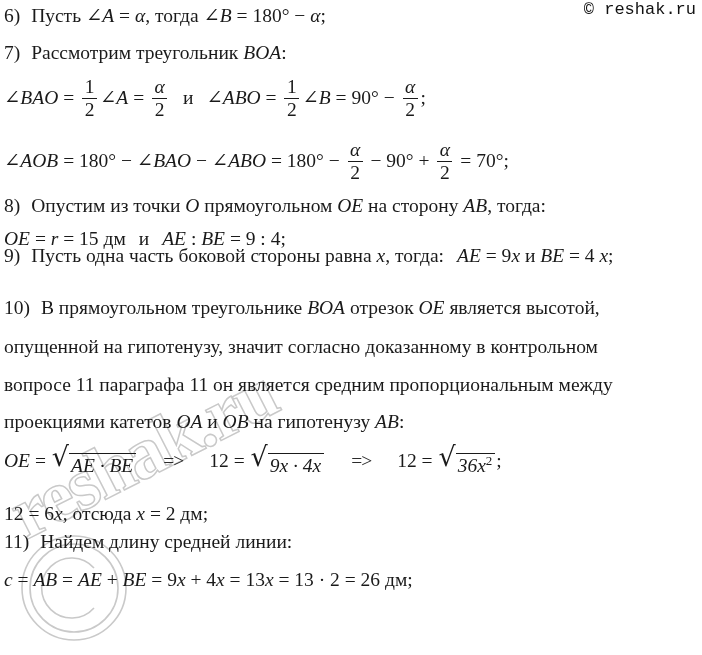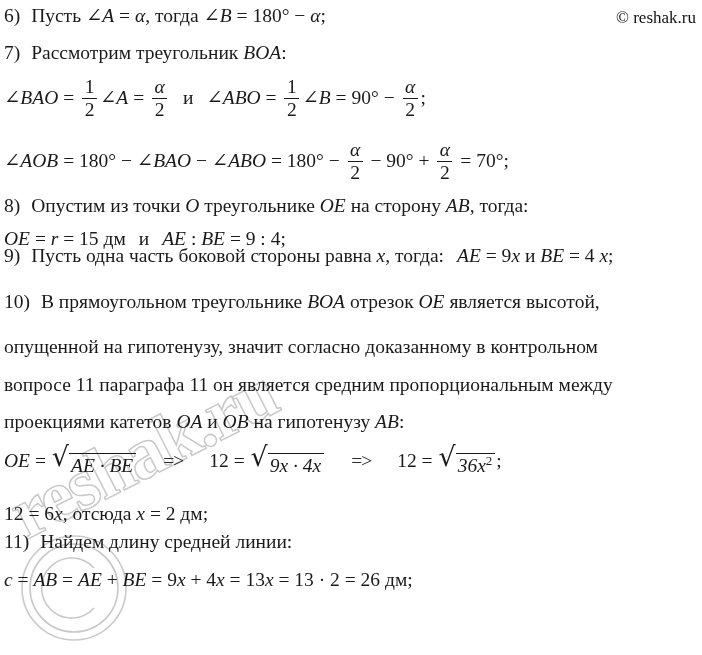--- a/index.html
+++ b/index.html
@@ -40,23 +40,23 @@
     fill: none;
     stroke: #c9c9c9;
     stroke-width: 1.5;
     letter-spacing: -2px;
   }
 
   
   #credit {
     position: absolute;
     right: 6px;
-    top: 8px;
+    top: 0;
     font-size: 17px;
-    font-family: Liberation Serif, serif;
+    font-family: Liberation Mono, monospace;
     color: #111111;
     white-space: nowrap;
     z-index: 3;
   }
 
   
   #content {
     position: relative;
     z-index: 2;
     padding: 0 0 0 4px;
@@ -177,33 +177,33 @@
           <span class="den">2</span>
         </span><span> − 90° + </span><span class="frac">
           <span class="num ital">α</span>
           <span class="bar"></span>
           <span class="den">2</span>
         </span><span> = 70°;</span>
     </div>
 
     <div class="line" style="top:196px">
       <span>8)</span>
-      <span class="gap-s"></span><span>Опустим из точки </span><span class="ital">O</span><span> треугольнике </span><span class="ital">OE</span><span> на сторону </span><span class="ital">AB</span><span>, тогда:</span>
+      <span class="gap-s"></span><span>Опустим из точки </span><span class="ital">O</span><span> прямоугольном </span><span class="ital">OE</span><span> на сторону </span><span class="ital">AB</span><span>, тогда:</span>
     </div>
 
     <div class="line" style="top:229px">
       <span class="ital">OE</span><span> = </span><span class="ital">r</span><span> = 15 дм</span><span class="gap-m"></span><span>и</span><span class="gap-m"></span><span class="ital">AE</span><span> : </span><span class="ital">BE</span><span> = 9 : 4;</span>
     </div>
 
     <div class="line" style="top:246px">
       <span>9)</span>
       <span class="gap-s"></span><span>Пусть одна часть боковой стороны равна </span><span class="ital">x</span><span>, тогда:</span><span class="gap-m"></span><span class="ital">AE</span><span> = 9</span><span class="ital">x</span><span> и </span><span class="ital">BE</span><span> = 4 </span><span class="ital">x</span><span>;</span>
     </div>
 
-    <div class="line" style="top:292px">
+    <div class="line" style="top:298px">
       <span>10)</span>
       <span class="gap-s"></span><span>В прямоугольном треугольнике </span><span class="ital">BOA</span><span> отрезок </span><span class="ital">OE</span><span> является высотой,</span>
     </div>
 
     <div class="line" style="top:337px">
       <span>опущенной на гипотенузу, значит согласно доказанному в контрольном</span>
     </div>
 
     <div class="line" style="top:375px">
       <span>вопросе 11 параграфа 11 он является средним пропорциональным между</span>

